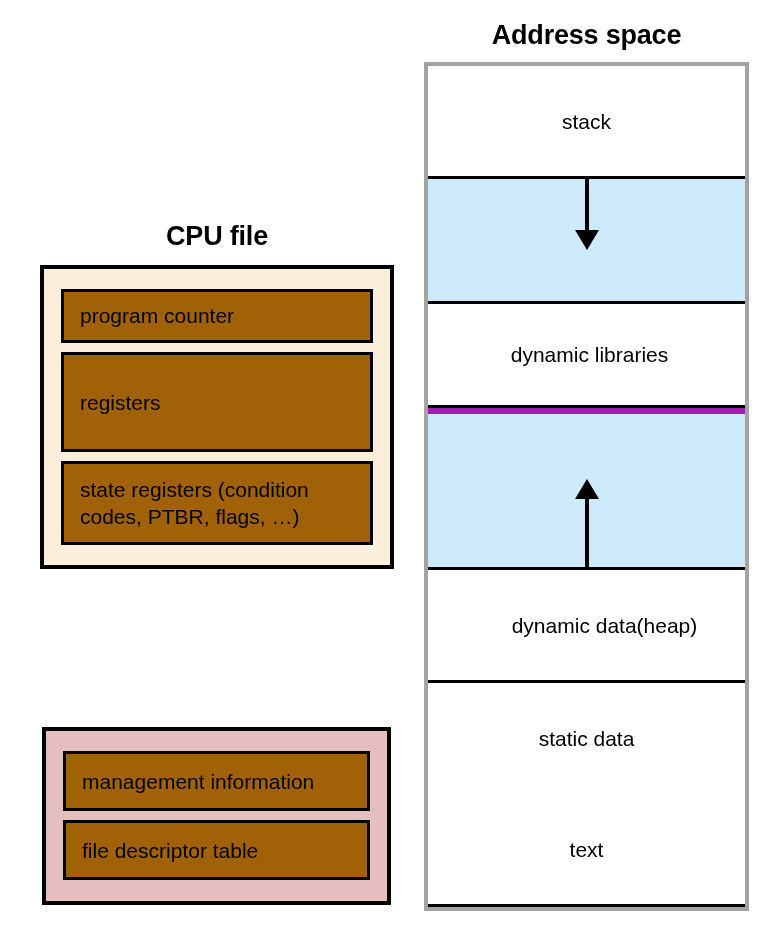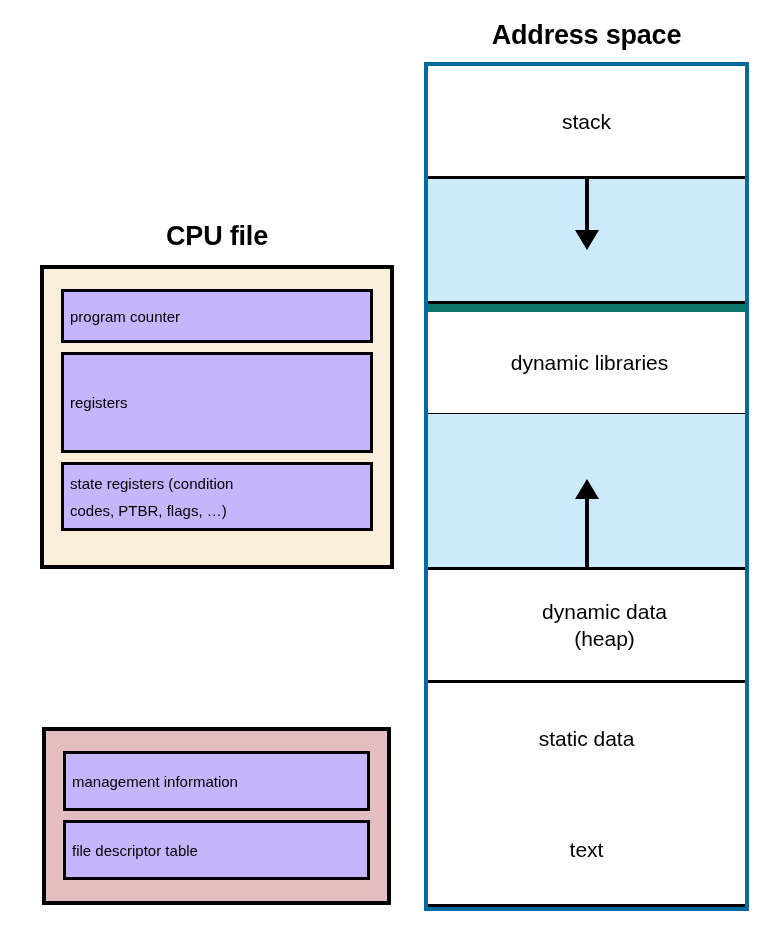--- a/index.html
+++ b/index.html
@@ -41,22 +41,22 @@
     width: 325px;
   }
 
   #address-space-box {
     position: absolute;
     left: 424px;
     top: 62px;
     width: 325px;
     height: 849px;
     box-sizing: border-box;
-    border: 4px solid #0369a1;
-    background: #0f766e;
+    border: 4px solid #a3a3a3;
+    background: #a21caf;
   }
 
   .mem-seg {
     position: absolute;
     left: 0;
     width: 100%;
     box-sizing: border-box;
     display: flex;
     align-items: center;
     justify-content: center;
@@ -108,40 +108,40 @@
     box-sizing: border-box;
     border: 4px solid #000000;
     padding: 20px 17px;
     display: flex;
     flex-direction: column;
     gap: 9px;
   }
   .group-box .slot {
     box-sizing: border-box;
     border: 3px solid #000000;
-    background: #c4b5fd;
+    background: #a16207;
     display: flex;
     align-items: center;
-    padding: 0 6px;
-    font-size: 15px;
+    padding: 0 16px;
+    font-size: 21px;
     line-height: 27px;
   }
 
   
   #cpu-core-title { left: 40px; top: 221px; width: 354px; }
   #cpu-core-box {
     left: 40px;
     top: 265px;
     width: 354px;
     height: 304px;
     background: #fbeedb;
   }
   #cpu-core-box .slot.s-pc        { height: 54px; }
   #cpu-core-box .slot.s-registers { height: 101px; }
-  #cpu-core-box .slot.s-state     { height: 69px; }
+  #cpu-core-box .slot.s-state     { height: 84px; }
 
   
   #kernel-title { left: 42px; top: 683px; width: 349px; }
   #kernel-box {
     left: 42px;
     top: 727px;
     width: 349px;
     height: 178px;
     background: #e5bfbf;
   }
@@ -160,32 +160,32 @@
       <span class="seg-label">stack</span>
     </div>
 
     <div class="mem-seg blue" style="top:113px; height:125px;">
       <div class="arrow down" style="top:0px; height:71px;">
         <div class="shaft"></div>
         <div class="head"></div>
       </div>
     </div>
 
-    <div class="mem-seg" style="top:246px; height:104px;padding-left:6px;">
+    <div class="mem-seg" style="top:238px; height:104px;padding-left:6px;">
       <span class="seg-label">dynamic libraries</span>
     </div>
 
     <div class="mem-seg blue" style="top:348px; height:156px;">
       <div class="arrow up" style="bottom:0px; height:88px;">
         <div class="shaft"></div>
         <div class="head"></div>
       </div>
     </div>
 
-    <div class="mem-seg" style="top:504px; height:113px; flex-direction:column; justify-content:center;padding-left:36px;">
+    <div class="mem-seg" style="top:504px; height:113px; justify-content:center;padding-left:36px;">
       <span class="seg-label">dynamic data</span>
       <span class="seg-label">(heap)</span>
     </div>
 
     <div class="mem-seg" style="top:728px; height:113px;">
       <span class="seg-label">text</span>
     </div>
 
     <div class="mem-seg" style="top:617px; height:111px;">
       <span class="seg-label">static data</span>

